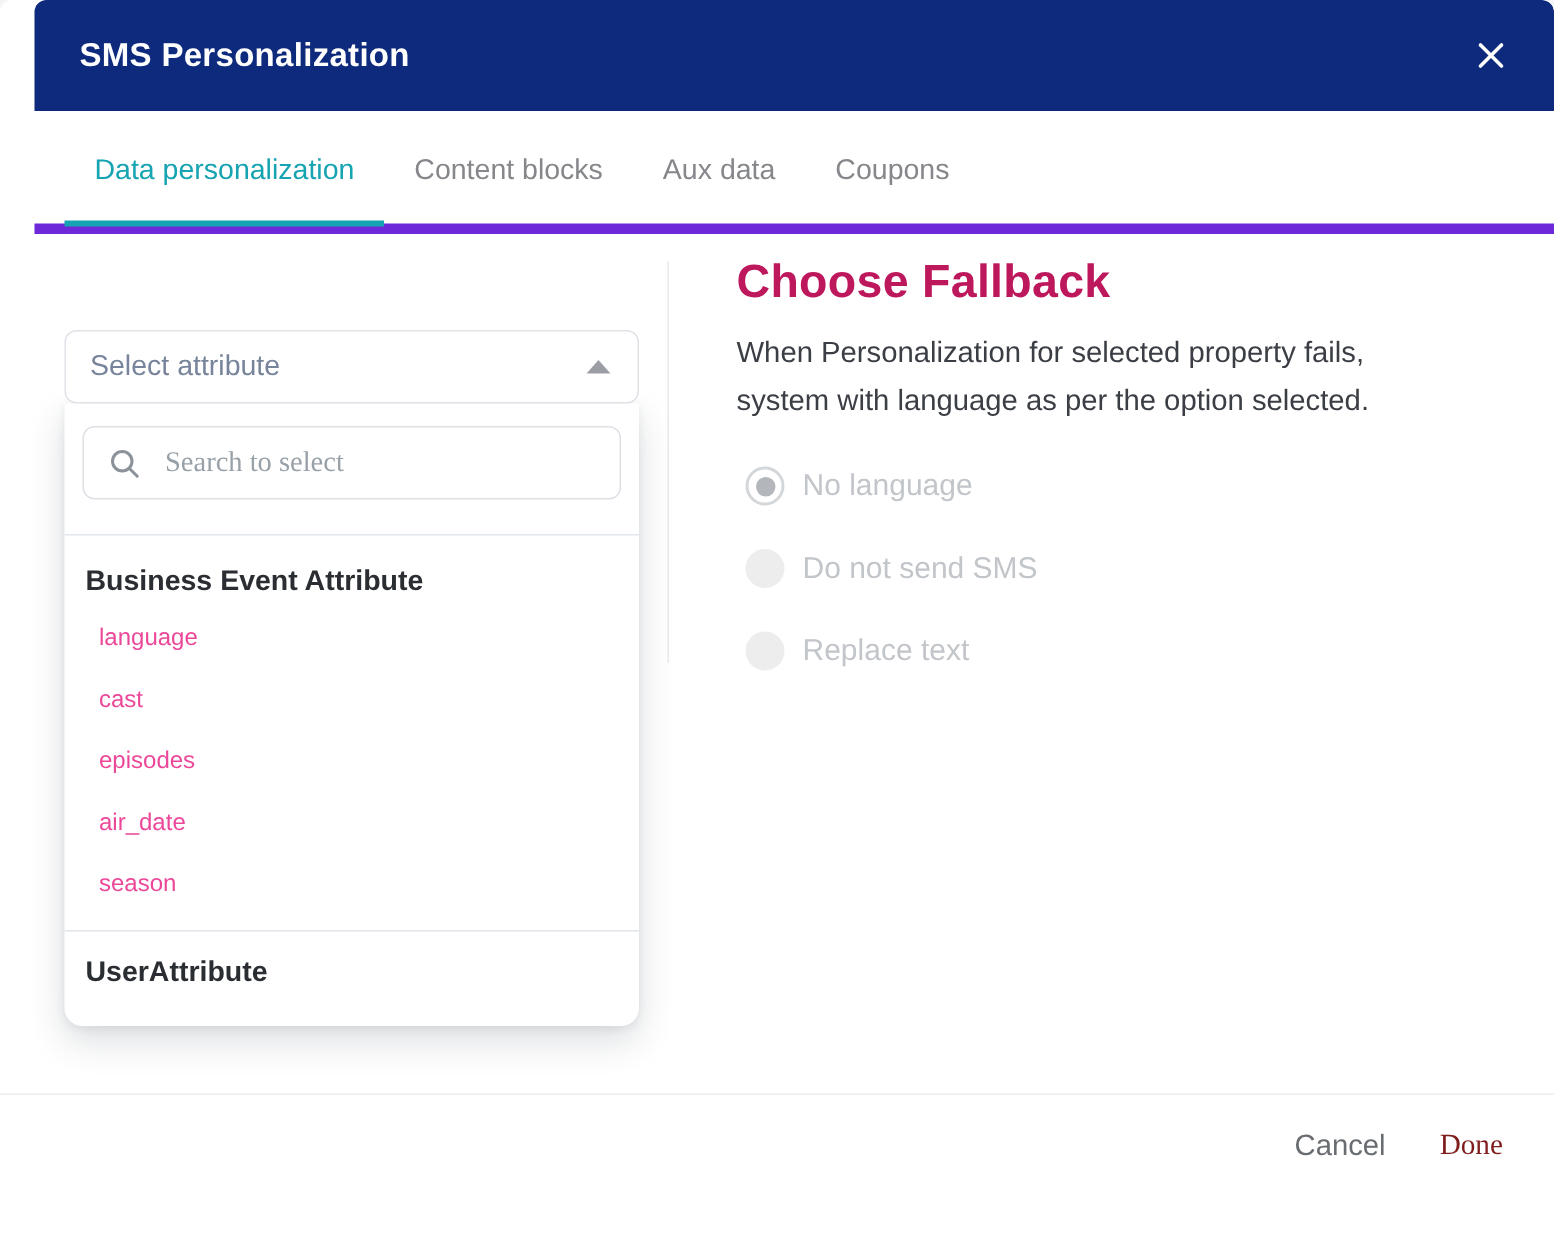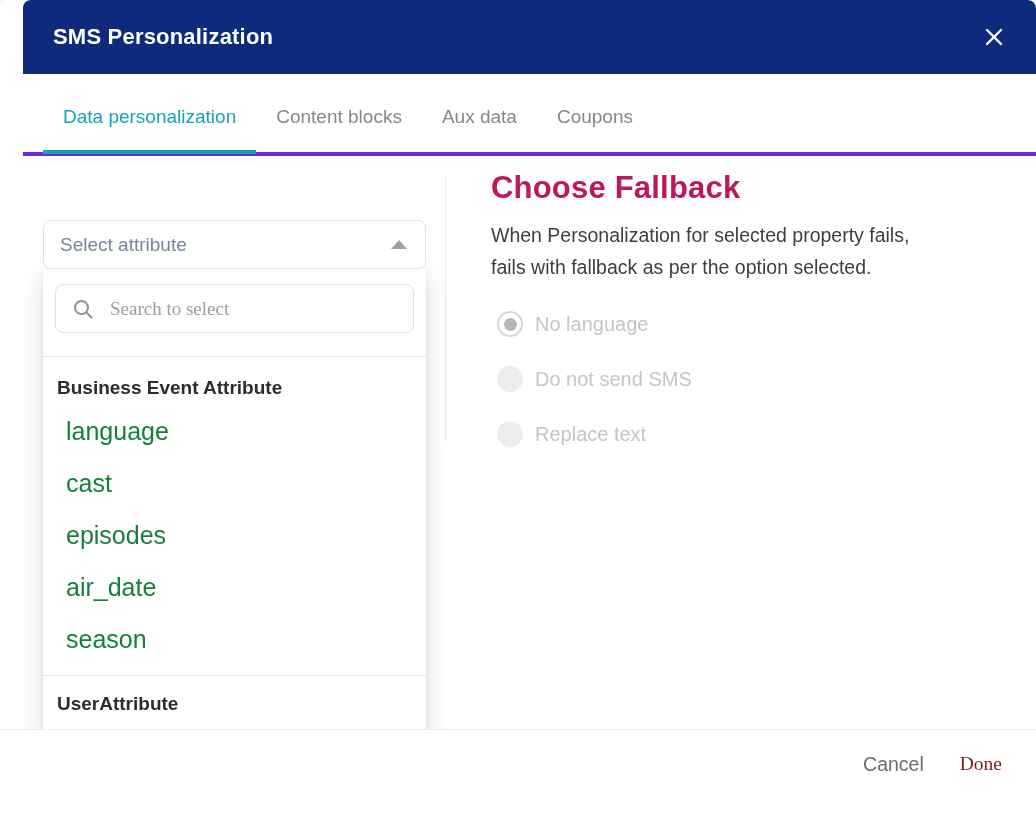--- a/index.html
+++ b/index.html
@@ -41,21 +41,21 @@
     cursor: pointer;
     background: transparent;
     border: none;
   }
 
   
   .tabs-row {
     height: 82px;
     display: flex;
     align-items: flex-end;
-    border-bottom: 4px solid #6d28d9;
+    border-bottom: 7px solid #6d28d9;
     padding-left: 20px;
   }
   .tab {
     font-size: 19px;
     color: #85878b;
     padding: 0 20px 22px 20px;
     margin-bottom: -2px;
     border-bottom: 4px solid transparent;
     cursor: pointer;
     white-space: nowrap;
@@ -125,22 +125,22 @@
   .h-divider { height: 1px; background: #e1e6ed; margin-top: 23px; }
   .group-header {
     font-size: 19px;
     font-weight: 700;
     color: #2a2d32;
     padding: 20px 14px 7px 14px;
   }
   .group-header.last { padding: 17px 14px 24px 14px; }
   .item-list { list-style: none; }
   .item-list li {
-    font-size: 25px;
-    color: #15803d;
+    font-size: 16px;
+    color: #ec4899;
     padding: 11px 23px 12px 23px;
     cursor: pointer;
   }
   .h-divider2 { height: 1px; background: #e1e6ed; margin-top: 9px; }
 
   
   .right-col { position: absolute; left: 468px; top: 14px; width: 520px; }
   .fallback-heading {
     font-size: 31px;
     font-weight: 700;
@@ -253,21 +253,21 @@
         <div class="h-divider2"></div>
 
         <div class="group-header last">UserAttribute</div>
       </div>
     </div>
 
     <div class="right-col">
       <div class="fallback-heading">Choose Fallback</div>
       <div class="fallback-desc">
         <div>When Personalization for selected property fails,</div>
-        <div>fails with fallback as per the option selected.</div>
+        <div>system with language as per the option selected.</div>
       </div>
 
       <div class="radio-group">
         <div class="radio-row">
           <span class="radio selected">
               <span class="dot"></span>
             </span>
           <span class="radio-label">No language</span>
         </div>
         <div class="radio-row">

